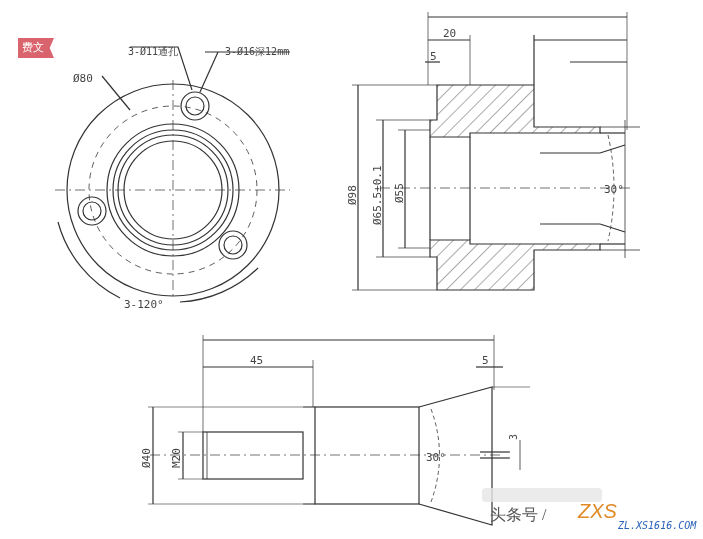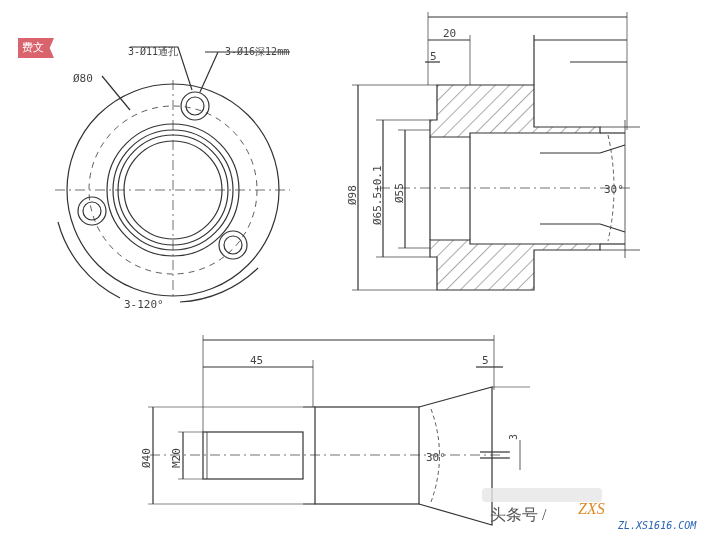--- a/index.html
+++ b/index.html
@@ -3,21 +3,21 @@
 <meta charset="utf-8">
 <style>
   html,body{margin:0;padding:0;background:#fff;}
   #canvas{position:relative;width:703px;height:539px;overflow:hidden;background:#fff;font-family:"DejaVu Sans Mono",monospace;}
   .badge{position:absolute;left:18px;top:38px;width:36px;height:20px;background:#d9646e;color:#fff;font-family:"DejaVu Sans",sans-serif;font-size:11px;line-height:20px;padding-left:4px;box-sizing:border-box;clip-path:polygon(0 0,100% 0,88% 50%,100% 100%,0 100%);}
   svg text{font-family:"DejaVu Sans Mono",monospace;fill:#444;}
   .wm{position:absolute;left:490px;top:505px;font-family:Liberation Serif, serif;font-size:16px;color:#555;}
   .blur{position:absolute;left:482px;top:488px;width:120px;height:14px;background:#e6e6e6;border-radius:4px;opacity:.8;}
   .logo{position:absolute;left:585px;top:497px;font-family:"DejaVu Sans",sans-serif;font-weight:bold;font-size:19px;color:#2a64b8;}
   .logo-sub{position:absolute;left:618px;top:520px;font-family:"DejaVu Sans Mono",monospace;font-size:10px;color:#2a64b8;font-style:italic;}
-  .logo-mark{position:absolute;left:578px;top:500px;font-family:Liberation Serif, serif;font-style:italic;font-size:16px;color:#e08a28;}
+  .logo-mark{position:absolute;left:578px;top:500px;font-family:Liberation Sans, sans-serif;font-style:italic;font-size:20px;color:#e08a28;}
 </style>
 </head>
 <body>
 
 <div id="canvas">
   <div class="badge">费文档</div>
 
   <svg width="703" height="539" viewBox="0 0 703 539" style="position:absolute;left:0;top:0">
     <defs>
       <pattern id="hatch" width="10" height="10" patternUnits="userSpaceOnUse" patternTransform="rotate(45)">

